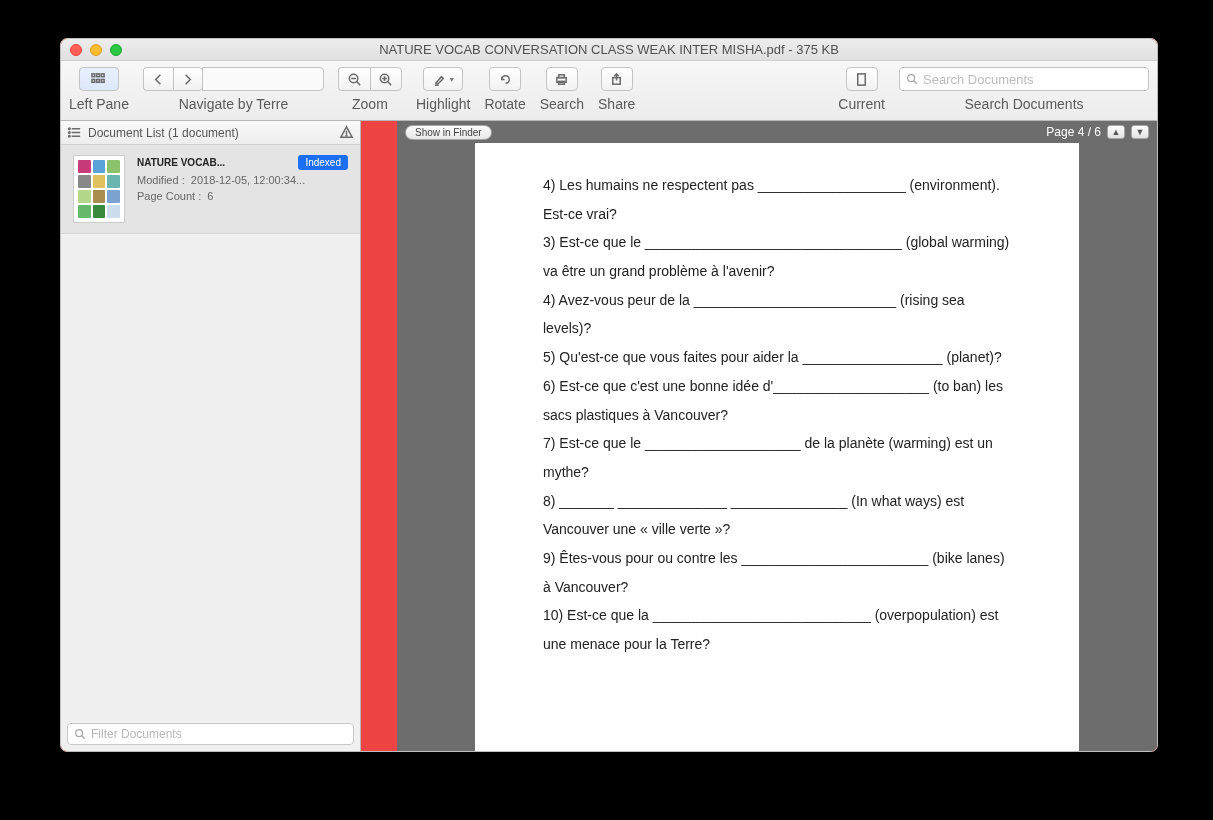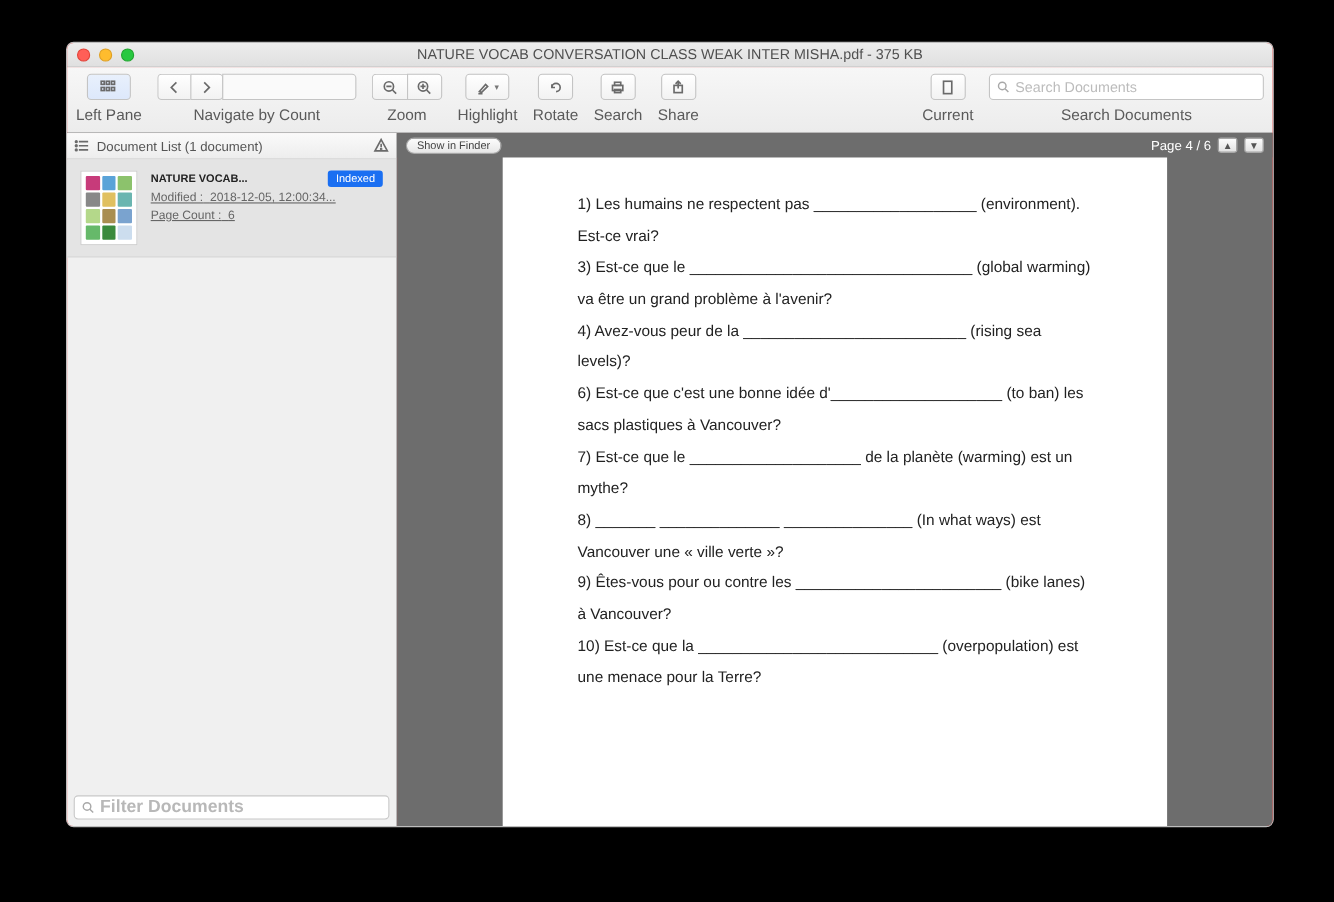--- a/index.html
+++ b/index.html
@@ -100,20 +100,21 @@
   outline: none;
   font-size: 13px;
   flex: 1;
   background: transparent;
 }
 .search-box input::placeholder { color: #bcbcbc; }
 .content {
   flex: 1;
   display: flex;
   min-height: 0;
+  gap: 36px;
 }
 .sidebar {
   width: 300px;
   background: #f0f0f0;
   border-right: 1px solid #b8b8b8;
   display: flex;
   flex-direction: column;
 }
 .sidebar-header {
   height: 24px;
@@ -154,35 +155,35 @@
 .doc-title-row { display:flex; align-items:center; gap:6px; }
 .doc-title { font-size: 10px; font-weight: 600; color:#222; flex:1; overflow:hidden; text-overflow:ellipsis; white-space:nowrap; }
 .badge {
   background: #1a6ff2;
   color: #fff;
   font-size: 10px;
   padding: 2px 7px;
   border-radius: 3px;
   font-weight: 500;
 }
-.meta-row { margin-top: 4px; font-size: 11px; color:#666;text-decoration:underline; }
+.meta-row { margin-top: 4px; font-size: 11px; color:#666; }
 .sidebar-fill { flex:1; }
 .filter-box {
   margin: 6px;
   height: 22px;
   background: #fff;
   border: 1px solid #c8c8c8;
   border-radius: 4px;
   display: flex;
   align-items: center;
   padding: 0 6px;
   gap: 5px;
 }
 .filter-box input {
-  border:none; outline:none; font-size:16px; flex:1; background:transparent;font-weight:bold;
+  border:none; outline:none; font-size:12px; flex:1; background:transparent;
 }
 .filter-box input::placeholder { color:#b8b8b8; }
 .viewer {
   flex:1;
   background: #6d6d6d;
   display:flex;
   flex-direction:column;
 }
 .viewer-header {
   height: 22px;
@@ -271,21 +272,21 @@
               <polyline points="10,3 5,8 10,13"></polyline>
             </svg>
           </div>
         <div class="tbtn right w24">
             <svg class="ico" viewBox="0 0 16 16">
               <polyline points="6,3 11,8 6,13"></polyline>
             </svg>
           </div>
         <div class="rank-bar" style="margin-left:-1px;border-radius:0 4px 4px 0"></div>
       </div>
-      <div class="tlabel">Navigate by Count</div>
+      <div class="tlabel">Navigate by Terre</div>
     </div>
 
     <div class="tgrp">
       <div class="tgrp-btns">
         <div class="tbtn left w32">
             <svg class="ico" viewBox="0 0 16 16">
               <circle cx="7" cy="7" r="4.5"></circle>
               <line x1="10.5" y1="10.5" x2="14" y2="14"></line>
               <line x1="4.5" y1="7" x2="9.5" y2="7"></line>
             </svg>
@@ -445,23 +446,24 @@
         <div class="spacer"></div>
         <div class="page-ind">
           <span>Page 4 / 6</span>
           <div class="nav-btn">▲</div>
           <div class="nav-btn">▼</div>
         </div>
       </div>
       <div class="page-area">
         <div class="page">
           <div id="doc-body">
-              <p class="q">1) Les humains ne respectent pas ___________________ (environment). Est-ce vrai?</p>
+              <p class="q">4) Les humains ne respectent pas ___________________ (environment). Est-ce vrai?</p>
               <p class="q">3) Est-ce que le _________________________________ (global warming) va être un grand problème à l'avenir?</p>
               <p class="q">4) Avez-vous peur de la __________________________ (rising sea levels)?</p>
+              <p class="q">5) Qu'est-ce que vous faites pour aider la __________________ (planet)?</p>
               <p class="q">6) Est-ce que c'est une bonne idée d'____________________ (to ban) les sacs plastiques à Vancouver?</p>
               <p class="q">7) Est-ce que le ____________________ de la planète (warming) est un mythe?</p>
               <p class="q">8) _______ ______________ _______________ (In what ways) est Vancouver une « ville verte »?</p>
               <p class="q">9) Êtes-vous pour ou contre les ________________________ (bike lanes) à Vancouver?</p>
               <p class="q">10) Est-ce que la ____________________________ (overpopulation) est une menace pour la Terre?</p>
             </div>
         </div>
       </div>
     </div>
   </div>

